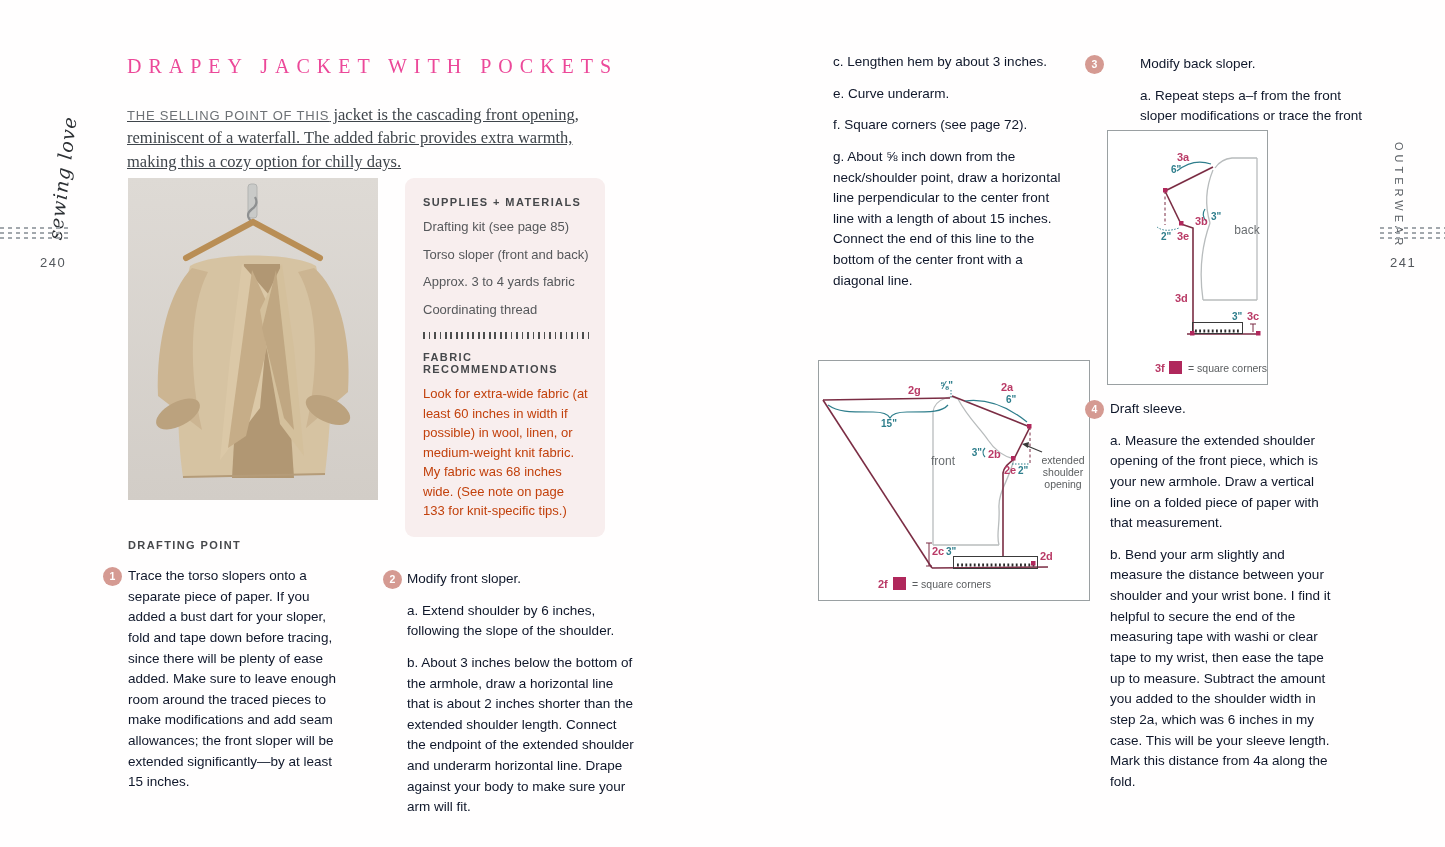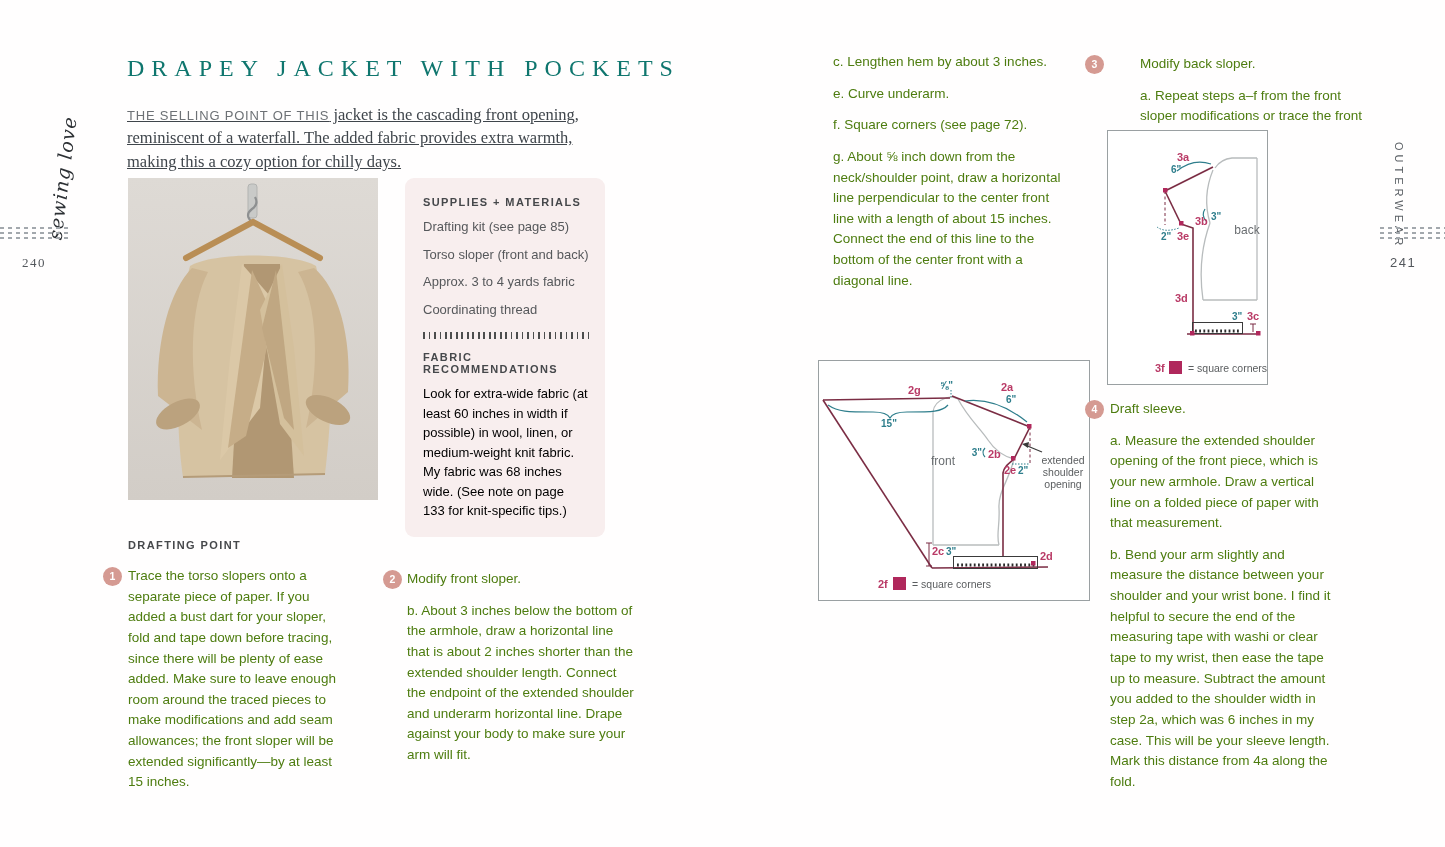--- a/index.html
+++ b/index.html
@@ -1,39 +1,39 @@
 <!DOCTYPE html>
 <html><head>
 <meta charset="utf-8">
 <style>
   html,body{margin:0;padding:0;background:#ffffff;}
   .sheet{position:relative;width:1445px;height:847px;background:#fffefe;overflow:hidden;
          font-family:"Liberation Sans",sans-serif;}
   .abs{position:absolute;}
 
   
-  .book-title{font-family:"Liberation Serif",serif;font-size:24px;font-weight:400;
-              letter-spacing:7px;color:#0f766e;white-space:nowrap;}
+  .book-title{font-family:"Liberation Serif",serif;font-size:20px;font-weight:400;
+              letter-spacing:7px;color:#ec4899;white-space:nowrap;}
   .intro{font-family:"Liberation Serif",serif;font-size:16.5px;line-height:1.42;color:#3f454b;}
   .intro .lead{font-family:"Liberation Sans",sans-serif;font-size:13px;letter-spacing:0.8px;color:#6d7175;}
   .h-label{font-size:11px;font-weight:bold;letter-spacing:1.4px;color:#46484b;}
-  .body-p{font-size:13.5px;line-height:1.53;color:#4d7c0f;}
+  .body-p{font-size:13.5px;line-height:1.53;color:#0f172a;}
   .body-p + .body-p{margin-top:11px;}
   p{margin:0;}
 
   
   .badge{width:19px;height:19px;border-radius:50%;background:#d59a92;color:#fff;
          font-size:10.5px;font-weight:bold;line-height:19px;text-align:center;}
 
   
   .supplies{background:#f8eeee;padding:18px 16px 16px 18px;width:166px;}
   .supplies .item{font-size:13px;line-height:1.35;color:#56585b;margin-top:10px;}
   .tickrow{height:7px;margin:14px 0 12px 0;
      background:repeating-linear-gradient(90deg,#4d4d4d 0 1.5px,transparent 1.5px 5.5px);}
-  .fabric-note{font-size:13px;line-height:1.5;color:#000000;margin-top:9px;}
+  .fabric-note{font-size:13px;line-height:1.5;color:#c2410c;margin-top:9px;}
 
   
   .script-title{font-family:"DejaVu Serif",serif;font-style:italic;font-size:19px;color:#2c3034;
                 transform:rotate(-83deg);transform-origin:center;white-space:nowrap;letter-spacing:1px;}
   .vert-label{writing-mode:vertical-rl;font-size:11px;letter-spacing:4px;color:#5a5f64;}
   .pagenum{font-size:13px;letter-spacing:1.5px;color:#53575c;}
   .stitch i{display:block;height:2px;margin-bottom:3px;
      background:repeating-linear-gradient(90deg,#a3a8ad 0 4px,transparent 4px 8px);}
 
   svg text{font-family:"Liberation Sans",sans-serif;}
@@ -48,21 +48,21 @@
 <div class="sheet">
 
   <div class="abs" style="left:18px;top:125px;width:60px;height:110px;">
     <div class="script-title abs" style="left:-18px;top:42px;">sewing love</div>
   </div>
   <div class="stitch abs" style="left:0;top:227px;width:68px;">
       <i></i>
       <i></i>
       <i></i>
     </div>
-  <div class="pagenum abs" style="left:22px;top:255px;font-family:Liberation Serif, serif;">240</div>
+  <div class="pagenum abs" style="left:40px;top:255px;">240</div>
 
   <div class="vert-label abs" style="left:1393px;top:142px;">OUTERWEAR</div>
   <div class="stitch abs" style="left:1380px;top:227px;width:65px;">
       <i></i>
       <i></i>
       <i></i>
     </div>
   <div class="pagenum abs" style="left:1390px;top:255px;">241</div>
 
   <div class="book-title abs" style="left:127px;top:55px;">DRAPEY JACKET WITH POCKETS</div>
@@ -111,20 +111,21 @@
   </div>
 
   <div class="h-label abs" style="left:128px;top:539px;">DRAFTING POINT</div>
 
   <div class="badge abs" style="left:103px;top:567px;">1</div>
   <div class="body-p abs" style="left:128px;top:566px;width:220px;">Trace the torso slopers onto a separate piece of paper. If you added a bust dart for your sloper, fold and tape down before tracing, since there will be plenty of ease added. Make sure to leave enough room around the traced pieces to make modifications and add seam allowances; the front sloper will be extended significantly—by at least 15 inches.</div>
 
   <div class="badge abs" style="left:383px;top:570px;">2</div>
   <div class="abs" style="left:407px;top:569px;width:227px;">
     <p class="body-p">Modify front sloper.</p>
+    <p class="body-p">a. Extend shoulder by 6 inches, following the slope of the shoulder.</p>
     <p class="body-p">b. About 3 inches below the bottom of the armhole, draw a horizontal line that is about 2 inches shorter than the extended shoulder length. Connect the endpoint of the extended shoulder and underarm horizontal line. Drape against your body to make sure your arm will fit.</p>
   </div>
 
   <div class="abs" style="left:833px;top:52px;width:228px;">
     <p class="body-p">c. Lengthen hem by about 3 inches.</p>
     <p class="body-p">e. Curve underarm.</p>
     <p class="body-p">f. Square corners (see page 72).</p>
     <p class="body-p">g. About ⅝ inch down from the neck/shoulder point, draw a horizontal line perpendicular to the center front line with a length of about 15 inches. Connect the end of this line to the bottom of the center front with a diagonal line.</p>
   </div>
 

